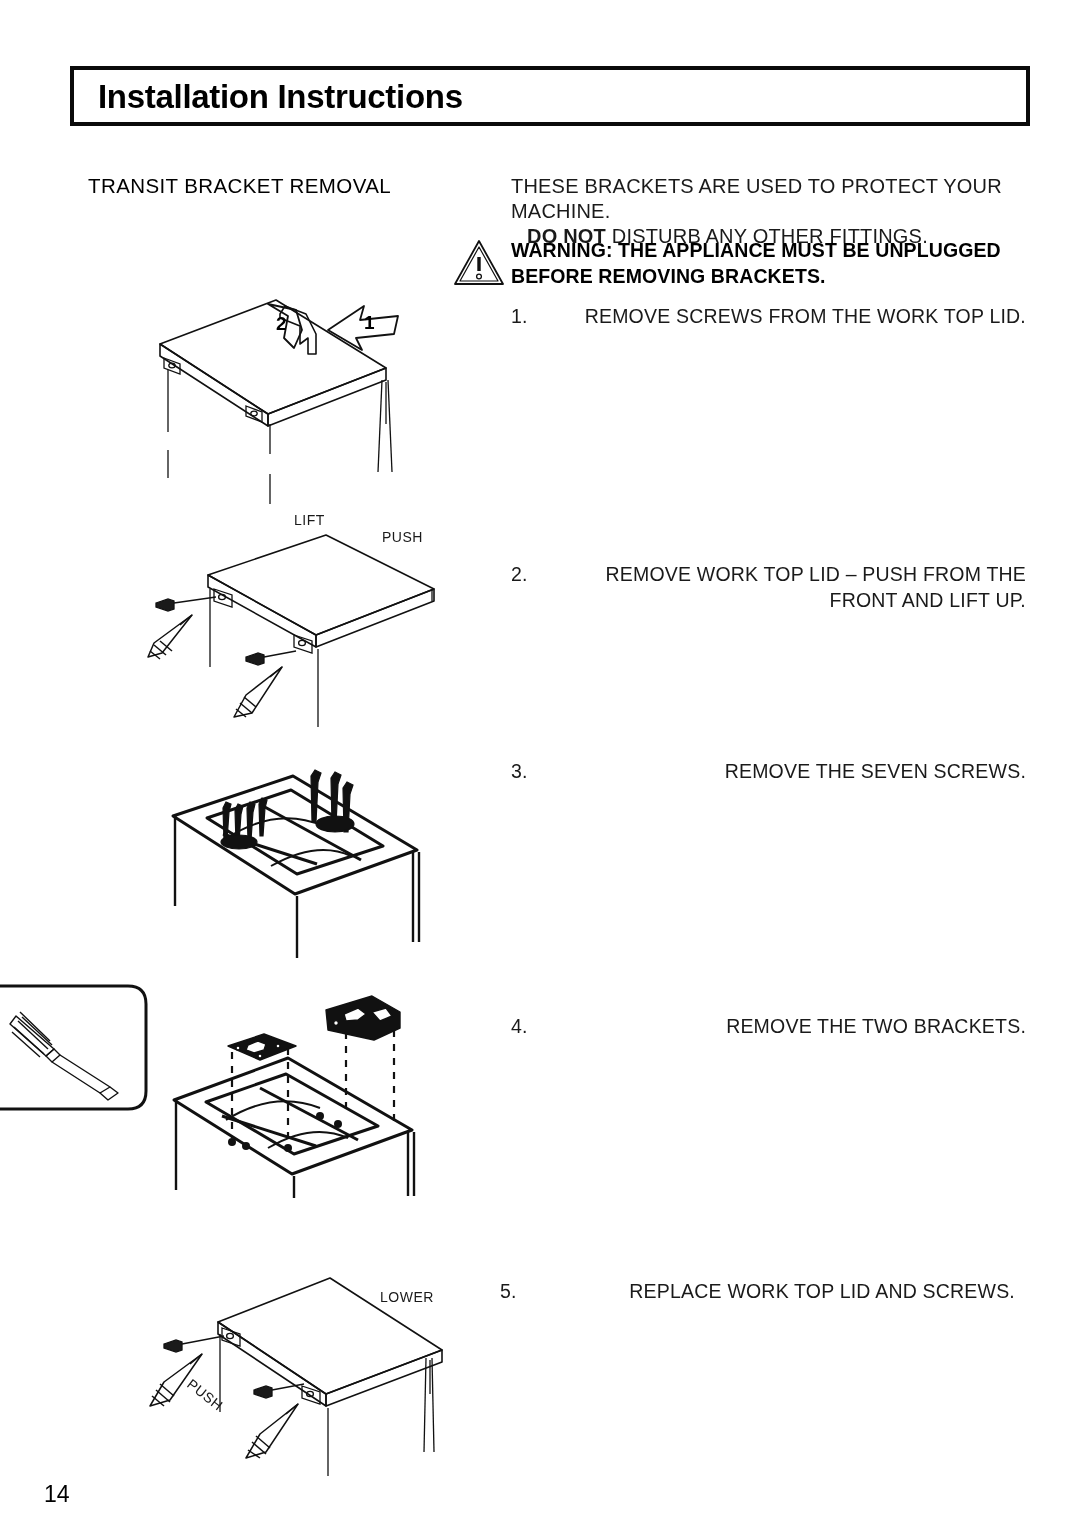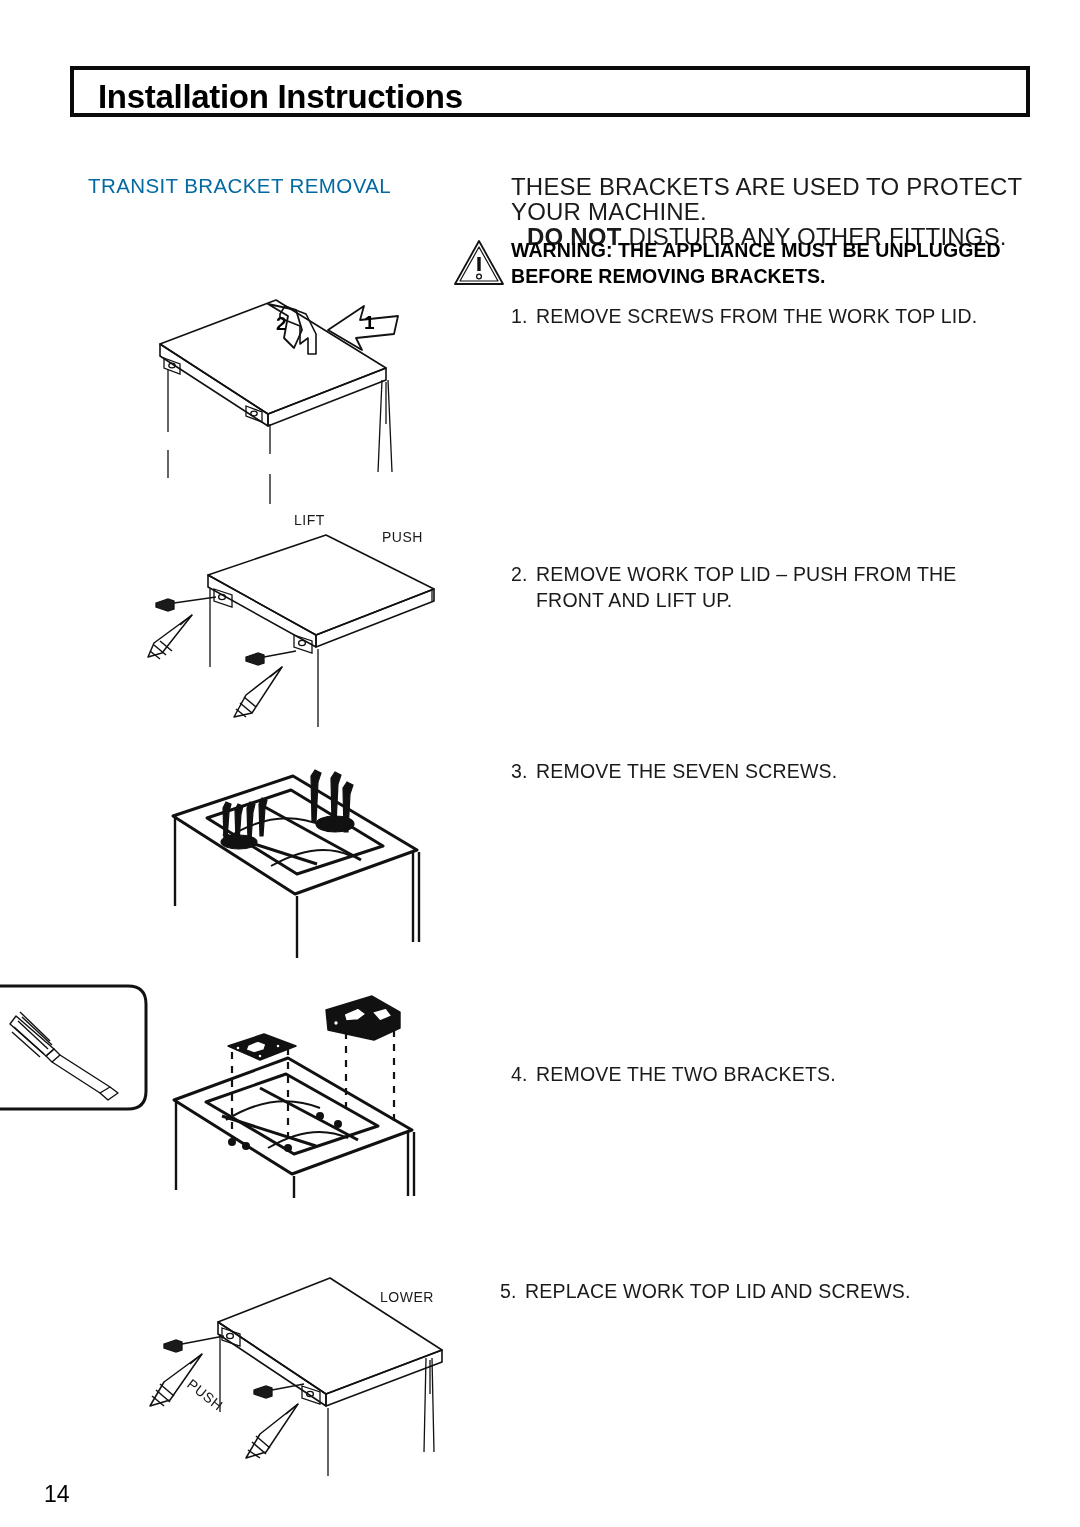--- a/index.html
+++ b/index.html
@@ -18,21 +18,21 @@
     background: #ffffff;
     overflow: hidden;
   }
 
   
   #header-box {
     position: absolute;
     left: 70px;
     top: 66px;
     width: 960px;
-    height: 51px;
+    height: 60px;
     border: 4px solid #0a0a0a;
     box-sizing: border-box;
     background: #ffffff;
   }
   #header-title {
     position: absolute;
     left: 24px;
     top: 8px;
     font-size: 33px;
     font-weight: bold;
@@ -41,31 +41,31 @@
     white-space: nowrap;
   }
 
   
   #section-heading {
     position: absolute;
     left: 88px;
     top: 174px;
     font-size: 20.5px;
     letter-spacing: 0.4px;
-    color: #0369a1;
+    color: #000000;
     white-space: nowrap;
   }
 
   
   #intro-block {
     position: absolute;
     left: 511px;
     top: 174px;
     width: 520px;
-    font-size: 24px;
+    font-size: 20px;
     line-height: 25px;
     letter-spacing: 0.2px;
     color: #1a1a1a;
   }
   #intro-block .strong { font-weight: bold; margin-left: 16px; }
 
   
   #warning-block {
     position: absolute;
     left: 511px;
@@ -95,25 +95,26 @@
     width: 525px;
   }
   .step .num {
     display: inline-block;
     width: 25px;
   }
   .step .body {
     display: inline-block;
     vertical-align: top;
     width: 490px;
+    text-align: right;
   }
   #step-1 { left: 511px; top: 303px; }
   #step-2 { left: 511px; top: 513px; margin-top: 48px; }
   #step-3 { left: 511px; top: 758px; }
-  #step-4 { left: 511px; top: 1013px; margin-top: 48px; }
+  #step-4 { left: 511px; top: 1013px; }
   #step-5 { left: 500px; top: 1278px; }
 
   
   .figure {
     position: absolute;
   }
   #fig-1 { left: 150px; top: 282px; }
   #fig-2 { left: 130px; top: 505px; }
   #fig-3 { left: 165px; top: 762px; }
   #fig-4 { left: 160px; top: 990px; }

